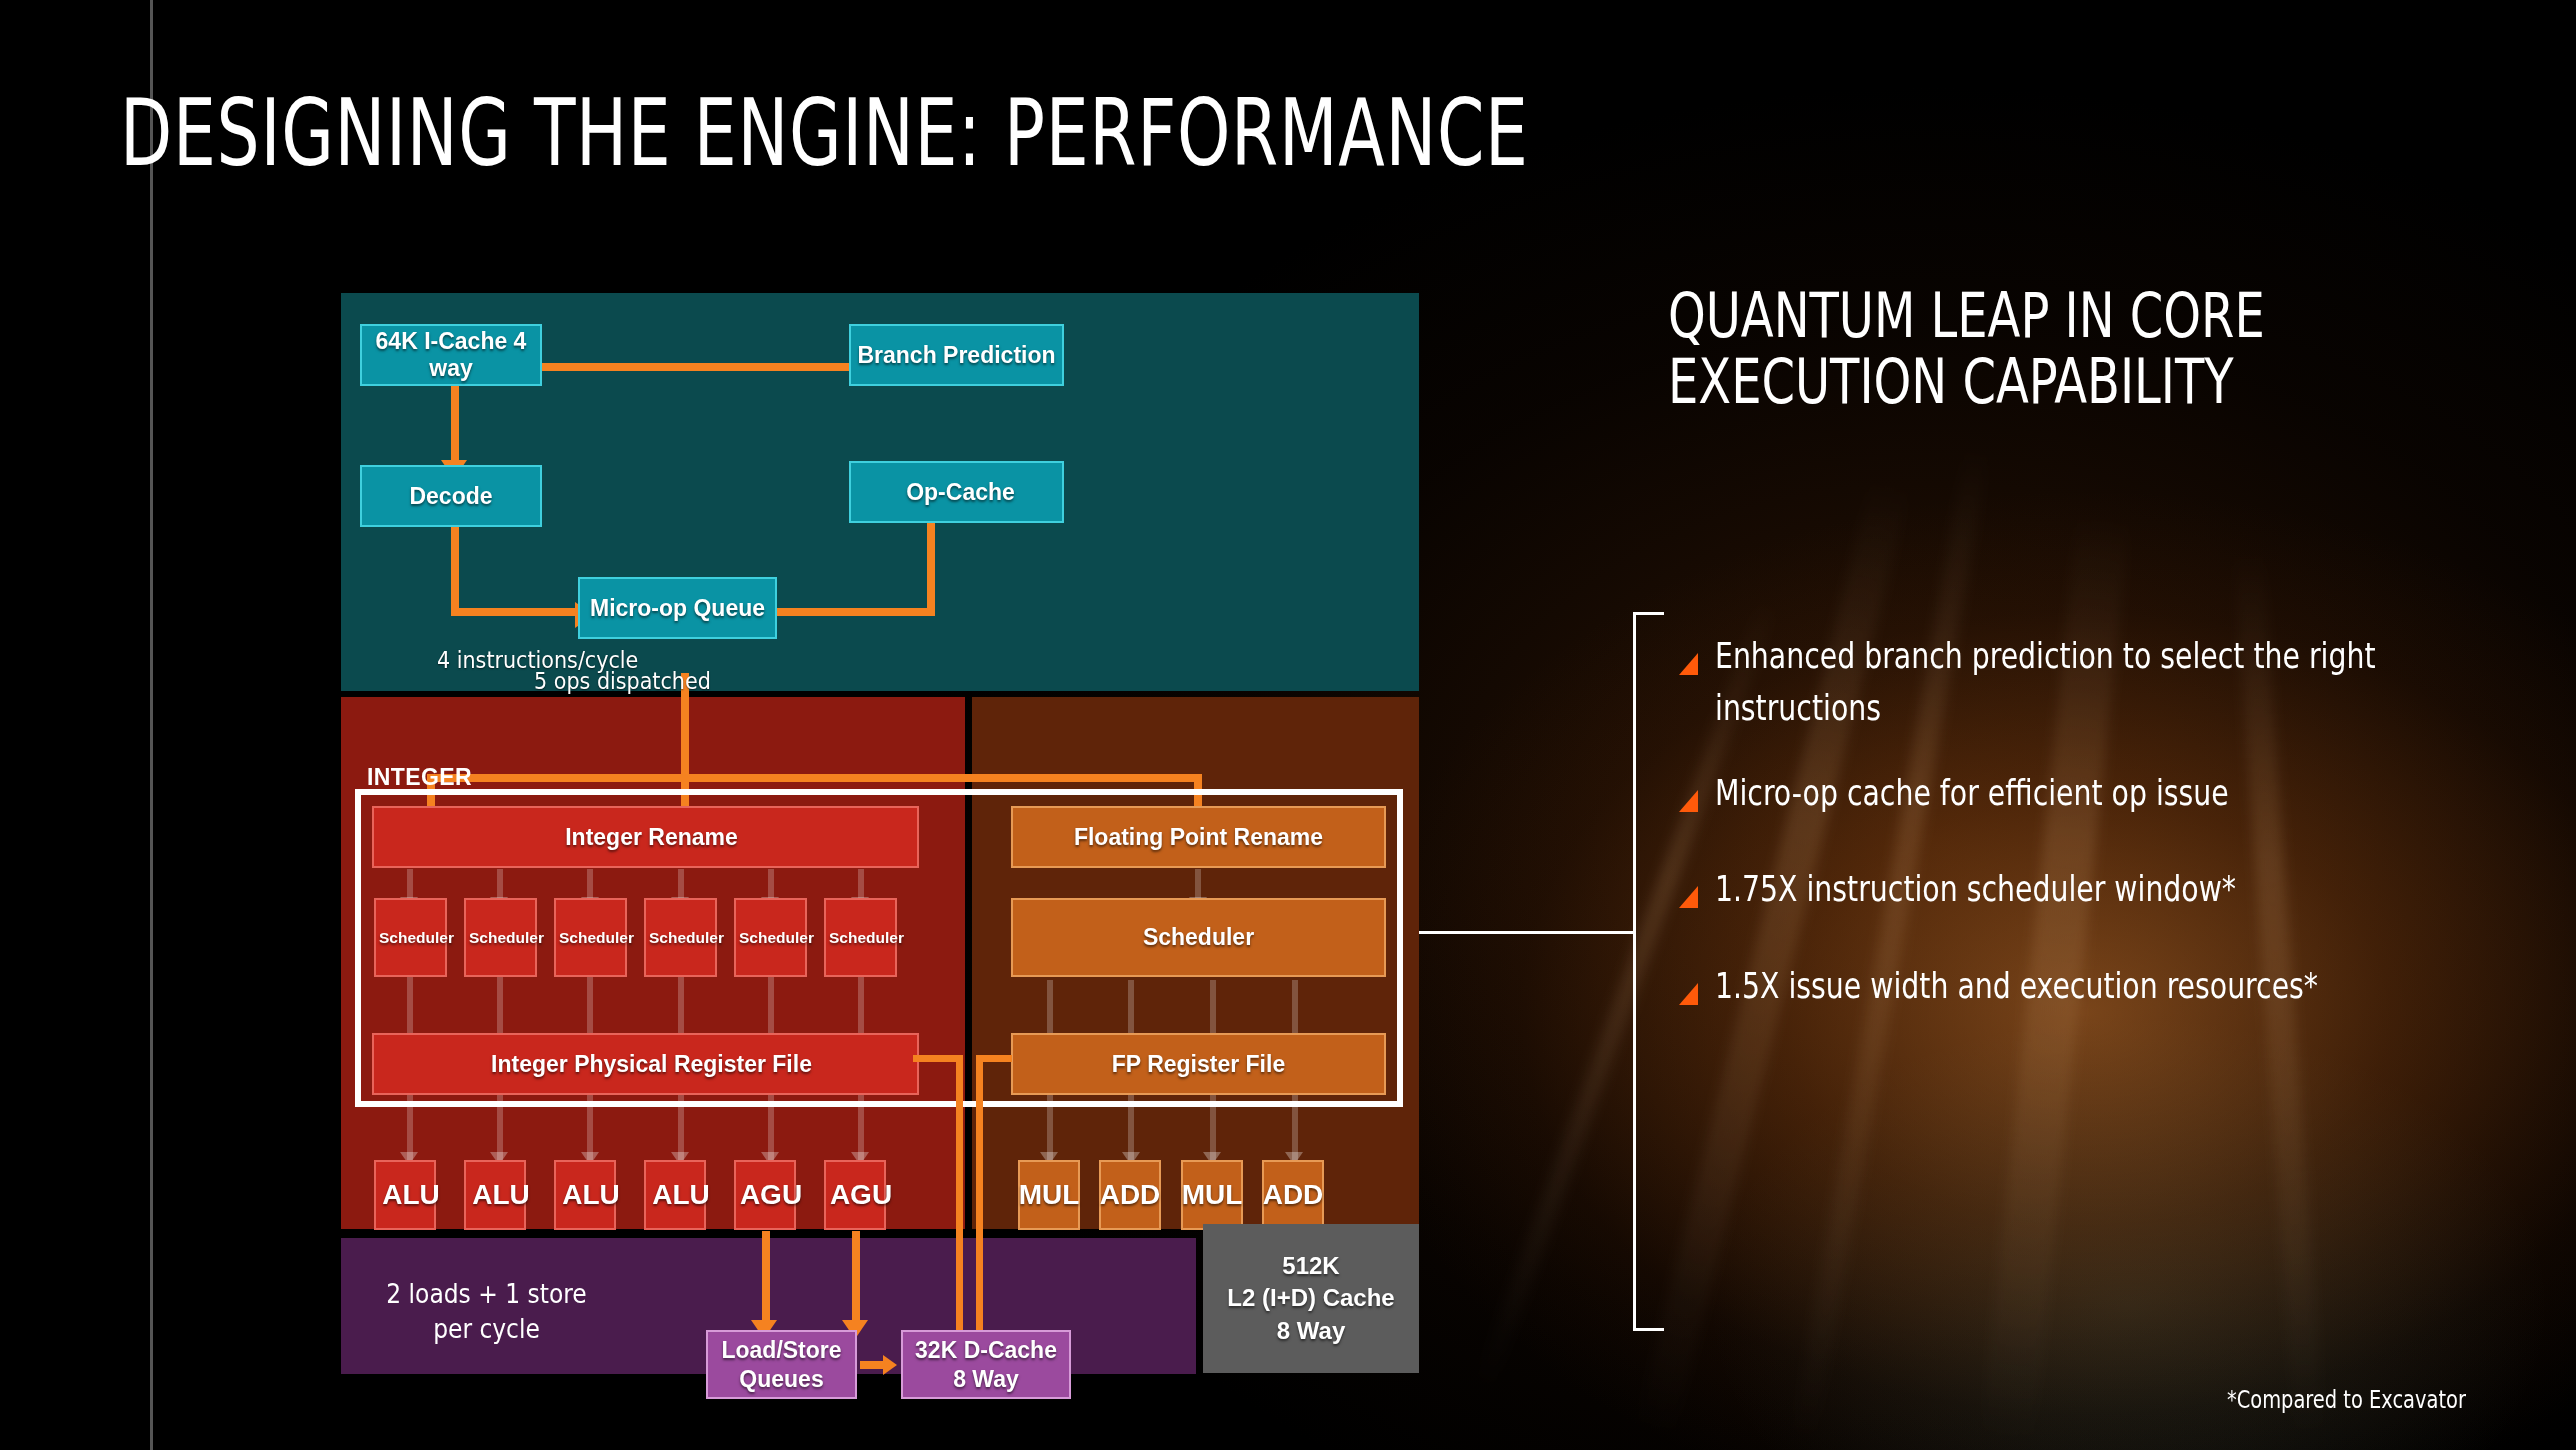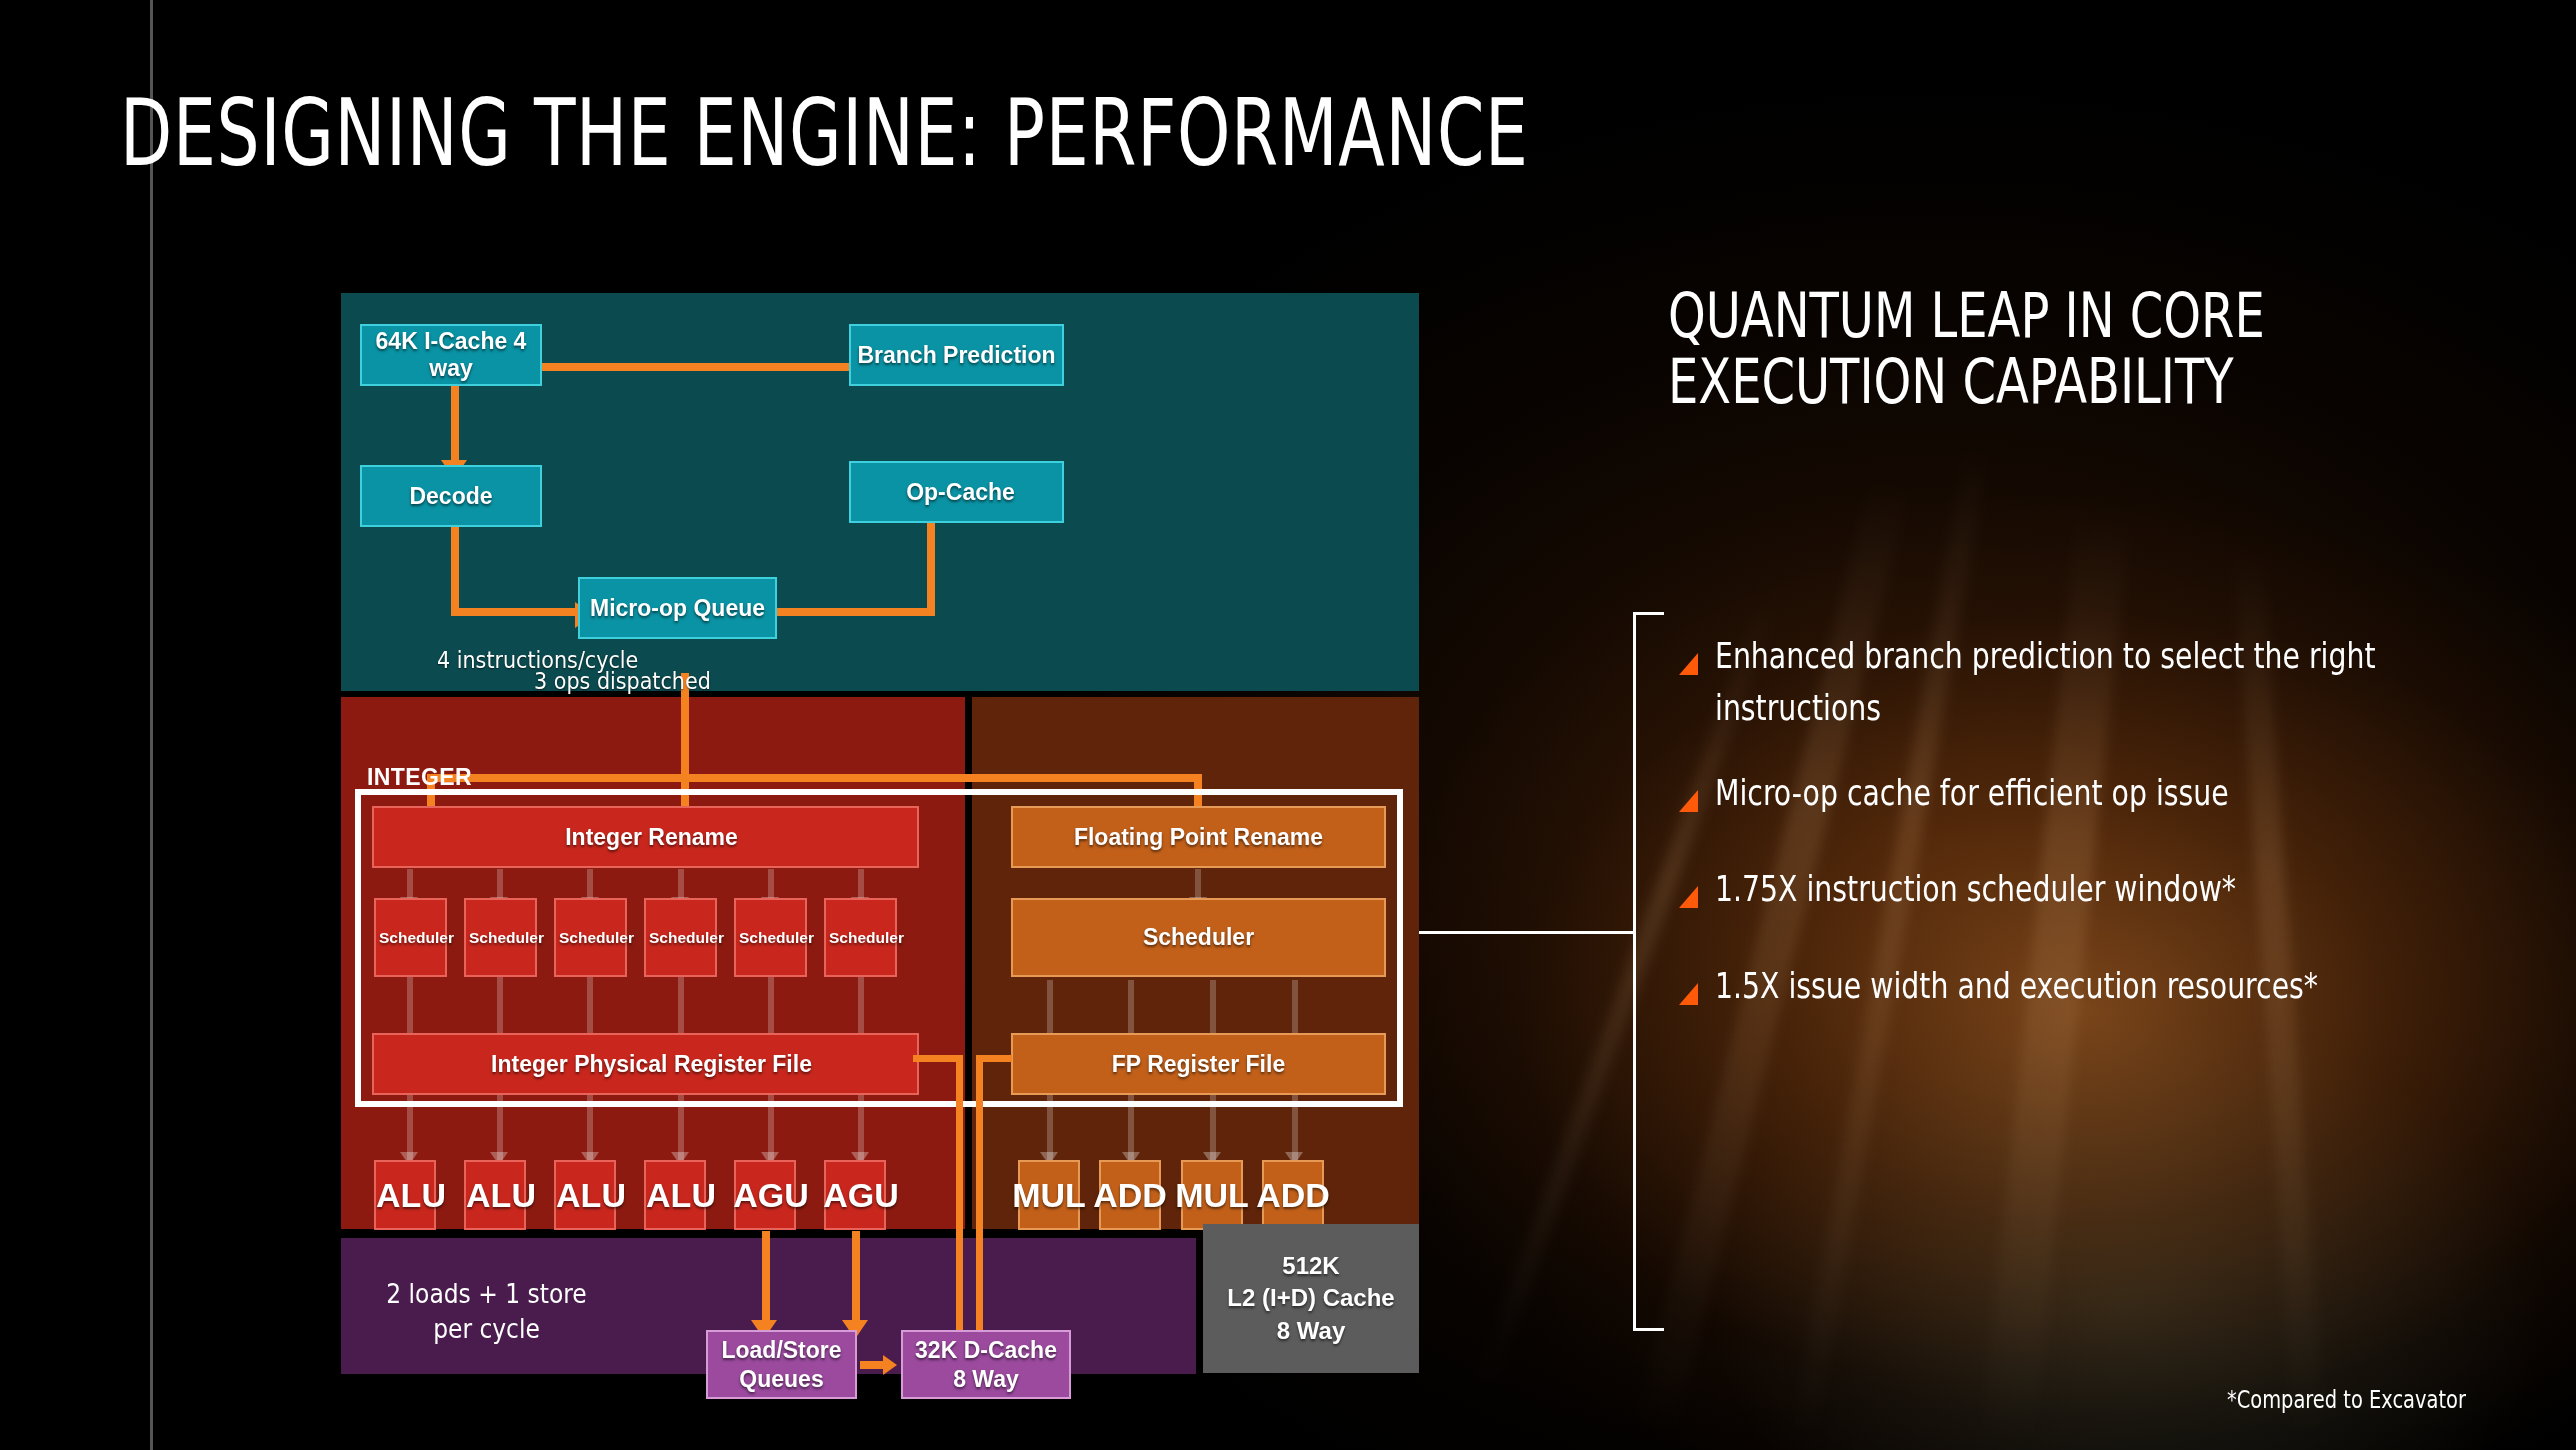--- a/index.html
+++ b/index.html
@@ -60,21 +60,21 @@
   .l2-band{left:862px;top:931px;width:216px;height:149px;background:#5c5c5c;}
 
   .box{position:absolute;display:flex;align-items:center;justify-content:center;
     text-align:center;color:#fff;font-weight:bold;box-sizing:border-box;
     text-shadow:0 1.7px 2.6px rgba(0,0,0,.55);font-family:"Liberation Sans",sans-serif;}
   .teal{background:#0a93a4;border:2.6px solid #3fd0de;font-size:23px;}
   .red{background:#c9271d;border:2.6px solid #e8645a;font-size:23px;padding-left:12px;}
   .org{background:#c2601a;border:2.6px solid #e79a55;font-size:23px;}
   .pur{background:#9b4a9e;border:2.6px solid #d79bd8;font-size:23px;}
   .sched{font-size:15.5px;}
-  .unit{font-size:34px;text-align:right;}
+  .unit{font-size:28px;text-align:right;}
 
   .white-frame{position:absolute;left:13.7px;top:496px;width:1048px;height:318px;
     border:6px solid #fff;box-sizing:border-box;pointer-events:none;}
   .int-label{position:absolute;left:26px;top:471px;color:#fff;font-size:23px;font-weight:bold;
     letter-spacing:0.4px;font-family:"Liberation Sans",sans-serif;}
 
   .diaglabel{position:absolute;color:#fff;font-size:23px;white-space:nowrap;
     font-family:"Liberation Sans Narrow","DejaVu Sans Condensed","Liberation Sans",sans-serif;
     text-shadow:0 0.9px 1.7px rgba(0,0,0,.6);}
   .memlabel{position:absolute;color:#fff;font-size:26px;line-height:1.35;text-align:center;
@@ -162,21 +162,21 @@
     <div class="ao" style="left:853px;top:481px;width:7.7px;height:53px;"></div>
     <div class="ahd down" style="left:842px;top:527px;"></div>
 
     <div class="box teal" style="left:19px;top:31px;width:182px;height:62px;">64K I-Cache 4 way</div>
     <div class="box teal" style="left:508px;top:31px;width:215px;height:62px;">Branch Prediction</div>
     <div class="box teal" style="left:19px;top:172px;width:182px;height:62px;">Decode</div>
     <div class="box teal" style="left:508px;top:168px;width:215px;height:62px;padding-left:8px;">Op-Cache</div>
     <div class="box teal" style="left:237px;top:284px;width:199px;height:62px;">Micro-op Queue</div>
 
     <div class="diaglabel" style="left:96px;top:338px;margin-top:16px;">4 instructions/cycle</div>
-    <div class="diaglabel" style="left:193px;top:375px;">3 ops dispatched</div>
+    <div class="diaglabel" style="left:193px;top:375px;">5 ops dispatched</div>
 
     <div class="int-label">INTEGER</div>
     <div class="white-frame"></div>
 
     <div class="box red" style="left:31px;top:513px;width:547px;height:62px;">Integer Rename</div>
 
     <div class="gr" style="left:66px;top:576px;width:6px;height:31px;"></div>
     <div class="grhd" style="left:59px;top:604px;"></div>
     <div class="gr" style="left:156px;top:576px;width:6px;height:31px;"></div>
     <div class="grhd" style="left:149px;top:604px;"></div>

